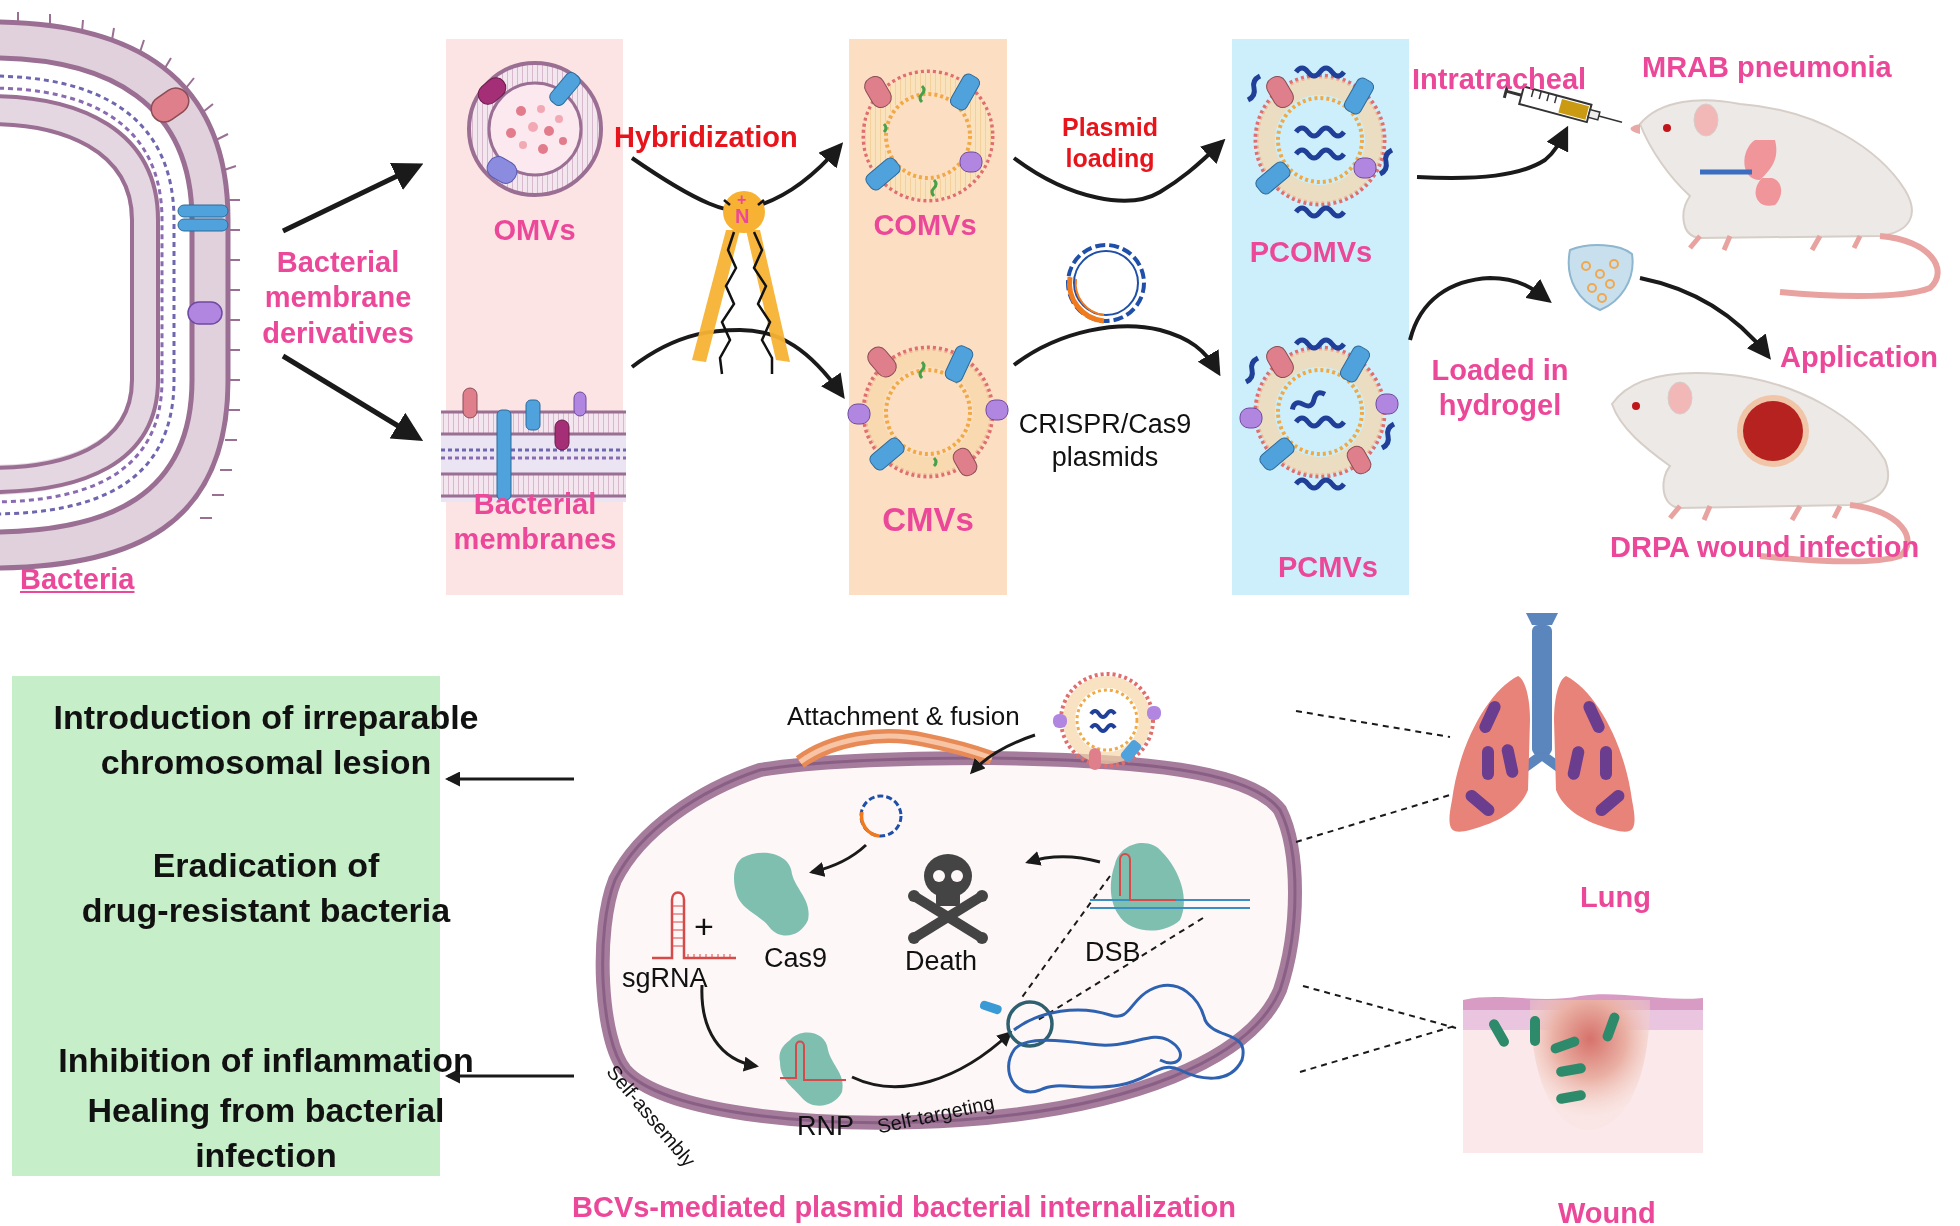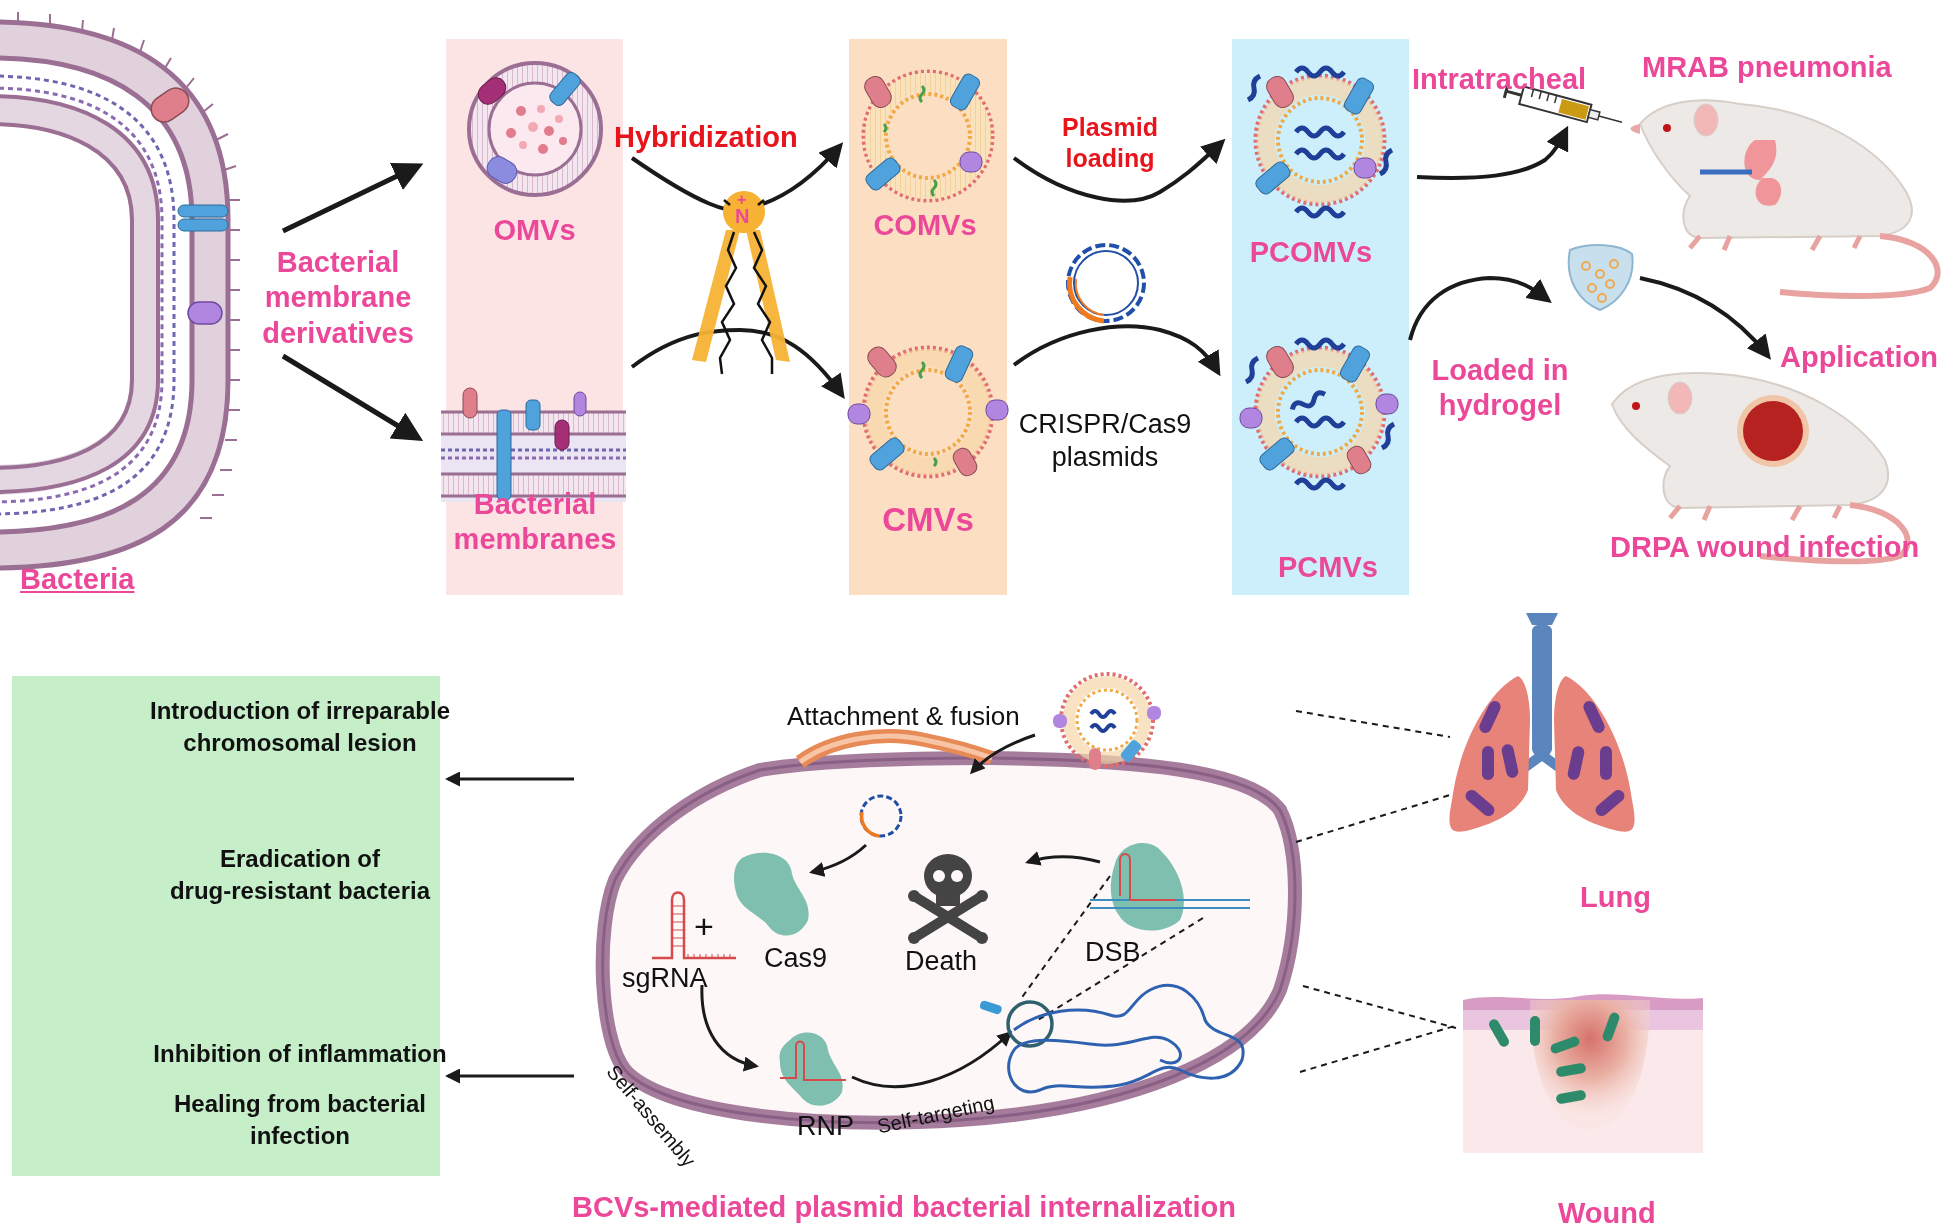--- a/index.html
+++ b/index.html
@@ -6,21 +6,21 @@
   body { width:1960px; height:1226px; position:relative; overflow:hidden; font-family:"Liberation Sans", sans-serif; color:#111; }
   .lbl { position:absolute; font-family:"Liberation Sans", sans-serif; font-weight:bold; color:#ec4899; text-align:center; white-space:nowrap; line-height:1.22; }
   .lbl-reg { position:absolute; font-family:"Liberation Sans", sans-serif; font-weight:normal; color:#111; text-align:center; white-space:nowrap; line-height:1.22; }
   .red { color:#e8141b; }
   .panel { position:absolute; }
   .panel-pink { background:#fde4e4; left:446px; top:39px; width:177px; height:556px; }
   .panel-orange { background:#fcdfc2; left:849px; top:39px; width:158px; height:556px; }
   .panel-blue { background:#cdeffb; left:1232px; top:39px; width:177px; height:556px; }
   .panel-green { background:#c6efc9; left:12px; top:676px; width:428px; height:500px; }
   svg.layer { position:absolute; left:0; top:0; width:1960px; height:1226px; overflow:visible; }
-  .outcome { position:absolute; left:12px; width:508px; text-align:center; font-weight:bold; font-size:24px; line-height:1.33;padding-left:34px; }
+  .outcome { position:absolute; left:12px; width:508px; text-align:center; font-weight:bold; font-size:34px; line-height:1.33; }
 </style>
 </head>
 <body>
 
 <div class="panel panel-pink"></div>
 <div class="panel panel-orange"></div>
 <div class="panel panel-blue"></div>
 <div class="panel panel-green"></div>
 
 <svg class="layer" viewBox="0 0 1960 1226">

